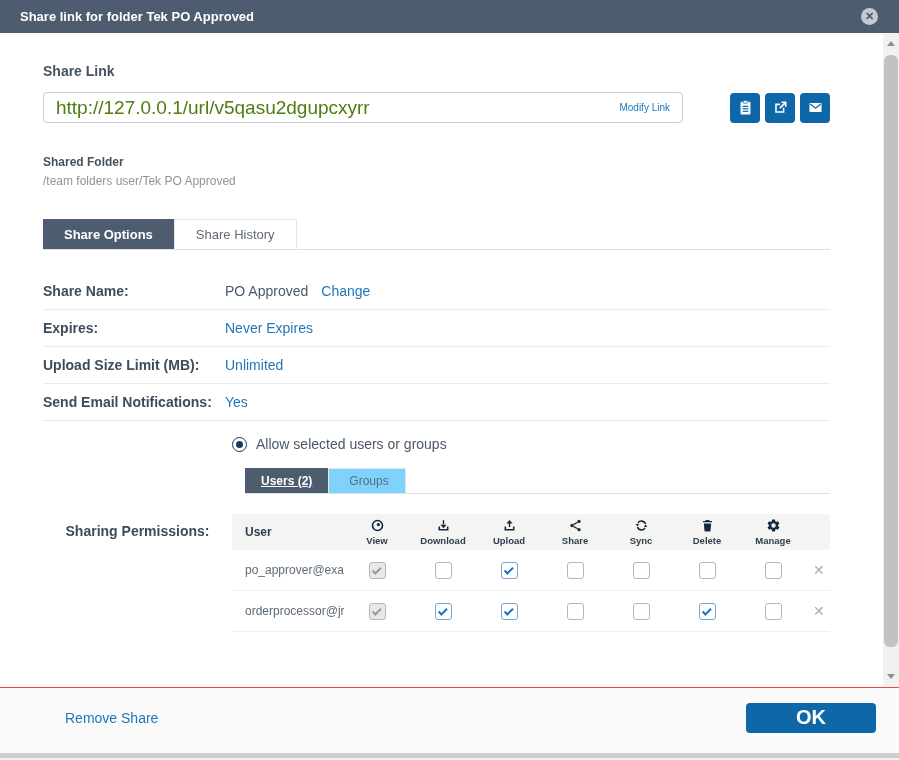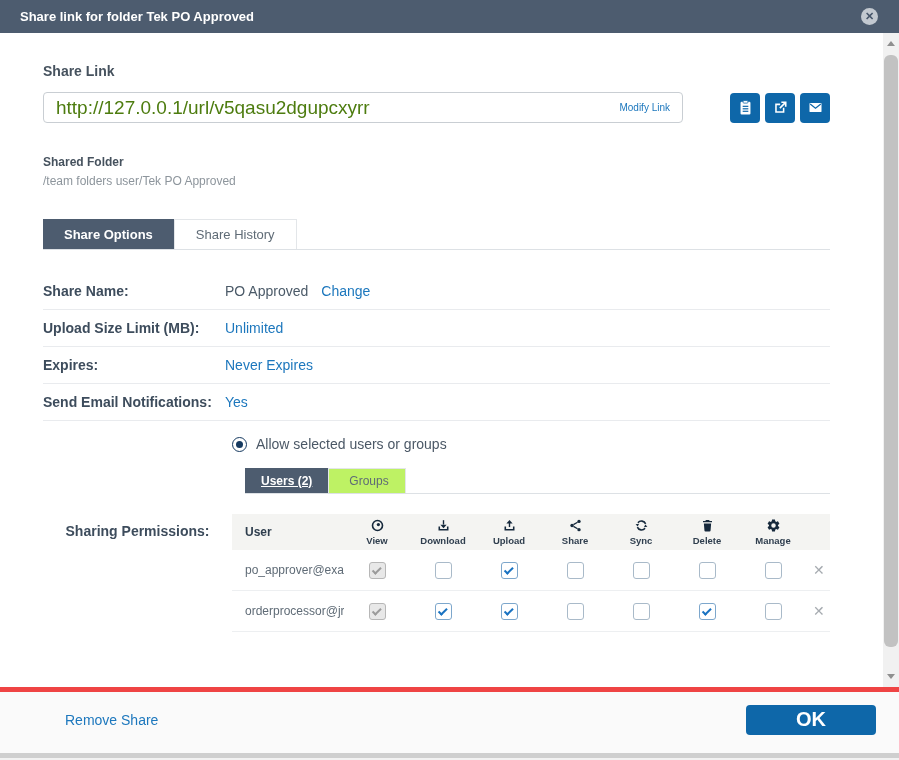--- a/index.html
+++ b/index.html
@@ -51,21 +51,21 @@
   .s-link { color:var(--link); cursor:pointer; text-decoration:none; }
 
   
   .radio-row { margin-top:12px; margin-left:189px; display:flex; align-items:center; gap:9px; height:22px; }
   .radio { width:15px; height:15px; border-radius:50%; border:1.5px solid #163a60; display:flex; align-items:center; justify-content:center; cursor:pointer; background:#fff; }
   .radio-dot { width:7px; height:7px; border-radius:50%; background:#163a60; }
   .radio-label { font-size:14px; color:#4b5866; }
   .subtabbar { margin-top:13px; margin-left:202px; display:flex; border-bottom:1px solid #dde1e5; width:585px; }
   .subtab { height:25px; padding:0 16px; font-size:12px; display:flex; align-items:center; cursor:pointer; white-space:nowrap; }
   .subtab.active { background:var(--titlebar); color:#fff; font-weight:bold;text-decoration:underline; }
-  .subtab:not(.active) { background:#bef264; color:#5f6b76; border:1px solid #e3e6e9; border-bottom:none;padding-left:20px; }
+  .subtab:not(.active) { background:#7dd3fc; color:#5f6b76; border:1px solid #e3e6e9; border-bottom:none;padding-left:20px; }
 
   .invite-row { margin-top:19px; display:flex; justify-content:flex-end; align-items:center; gap:13px; width:787px; }
   .invite-btn { height:28px; background:var(--accent); color:#fff; font-size:13px; font-weight:bold; border:none; border-radius:4px; display:flex; align-items:center; gap:7px; padding:0 13px; cursor:pointer; }
   .invite-btn svg { width:16px; height:16px; }
   .kebab { display:flex; flex-direction:column; gap:2px; cursor:pointer; padding:2px 4px; }
   .kebab i { width:3px; height:3px; border-radius:50%; background:#4b5a68; }
 
   
   .perm-section { margin-top:20px; display:flex; width:787px; }
   .perm-label { flex:0 0 189px; font-size:14px; font-weight:bold; color:#3d4c5c; padding-top:9px;text-align:center; }
@@ -79,21 +79,21 @@
   .pt-user { padding-left:13px; font-size:12px; color:#5f6b76; white-space:nowrap; overflow:hidden; }
   .cb-cell { display:flex; justify-content:center; }
   .cb { width:17px; height:17px; border:1px solid #a9bac9; border-radius:3px; background:#fff; display:flex; align-items:center; justify-content:center; cursor:pointer; }
   .cb.checked { border-color:#7da7cc; }
   .cb .tick { width:9px; height:5px; border-left:2px solid var(--check); border-bottom:2px solid var(--check); transform:rotate(-45deg) translateY(-1px); }
   .cb.disabled-checked { background:#e8e8e8; border-color:#b7b7b7; cursor:default; }
   .cb.disabled-checked .tick { border-color:#9b9b9b; }
   .row-remove { color:#a6abb0; font-size:14px; cursor:pointer; padding-left:7px; }
 
   
-  .dlg-footer { flex:0 0 60px; background:#fafafa; border-top:5px solid #ef4444; display:flex; align-items:center; padding:0 23px 0 65px; }
+  .dlg-footer { flex:0 0 60px; background:#fafafa; border-top:1px solid #ef4444; display:flex; align-items:center; padding:0 23px 0 65px; }
   .dlg-footer .spacer { flex:1; }
   .remove-link { color:var(--link); font-size:14px; text-decoration:none; cursor:pointer; }
   .ok-btn { width:130px; height:30px; background:var(--accent); color:#fff; border:none; border-radius:4px; font-size:20px; font-weight:bold; cursor:pointer; }
   .bottom-strip { flex:1; background:linear-gradient(#fafafa 0 6px, #cfcfcf 6px 11px, #f2f2f2 11px 13px); }
 </style>
 </head>
 <body>
 
 <div class="modal">
 
@@ -151,29 +151,29 @@
 
       <div class="settings" id="settings-list">
           <div class="s-row">
             <div class="s-label">Share Name:</div>
             <div class="s-value">
               <span class="s-val">PO Approved</span>
               <a class="s-link">Change</a>
             </div>
           </div>
           <div class="s-row">
+            <div class="s-label">Expires:</div>
+            <div class="s-value">
+              <a class="s-link">Never Expires</a>
+            </div>
+          </div>
+          <div class="s-row">
             <div class="s-label">Upload Size Limit (MB):</div>
             <div class="s-value">
               <a class="s-link">Unlimited</a>
-            </div>
-          </div>
-          <div class="s-row">
-            <div class="s-label">Expires:</div>
-            <div class="s-value">
-              <a class="s-link">Never Expires</a>
             </div>
           </div>
           <div class="s-row">
             <div class="s-label">Send Email Notifications:</div>
             <div class="s-value">
               <a class="s-link">Yes</a>
             </div>
           </div>
         </div>
 

